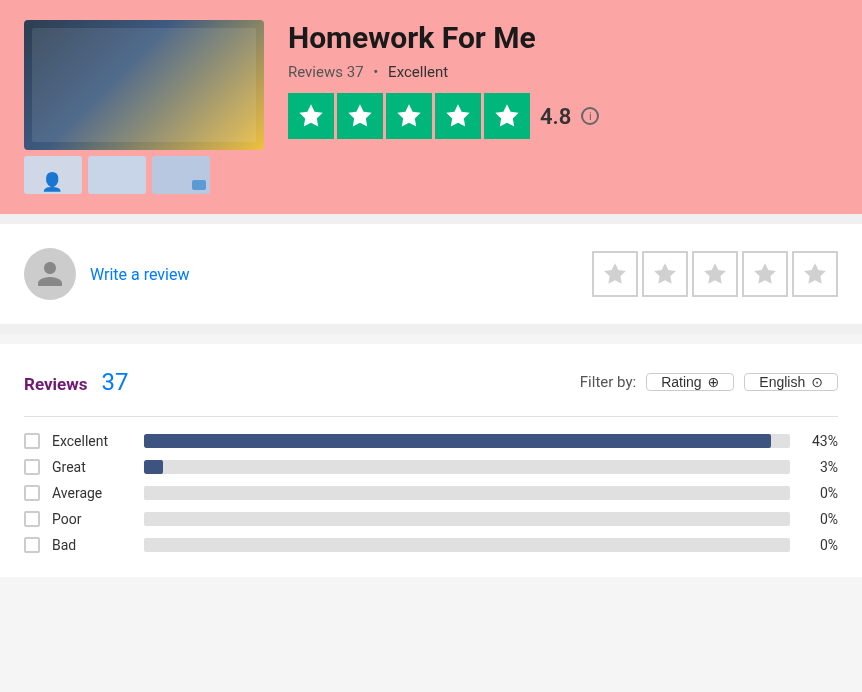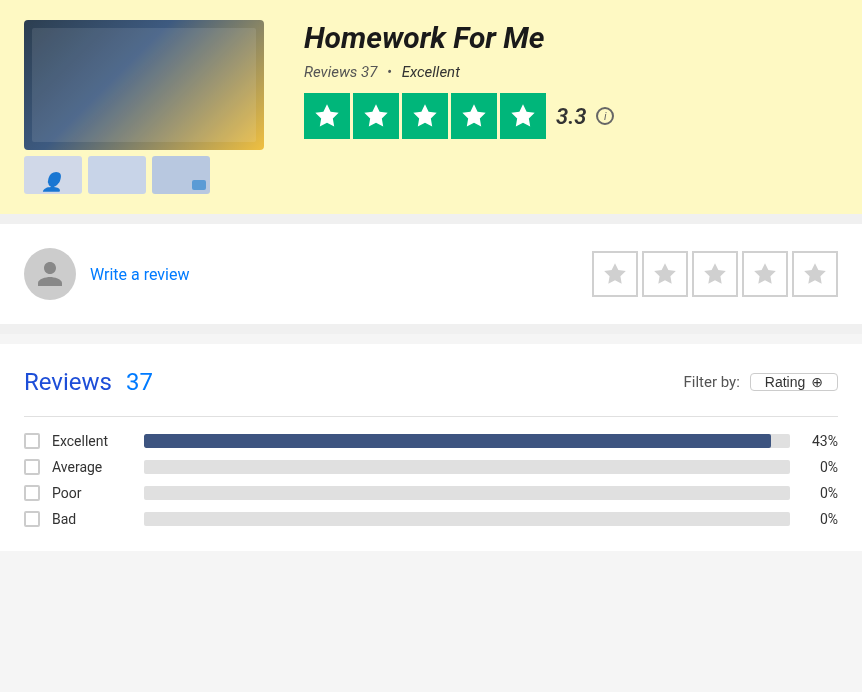--- a/index.html
+++ b/index.html
@@ -5,26 +5,25 @@
     * { box-sizing: border-box; margin: 0; padding: 0; }
     body {
       font-family: -apple-system, BlinkMacSystemFont, 'Segoe UI', Roboto, sans-serif;
       background: #f5f5f5;
       color: #333;
       width: 862px;
     }
 
     
     .header-section {
-      background: #fef9c3;
+      background: #fca5a5;
       padding: 20px 24px 20px 24px;
       display: flex;
-      gap: 40px;
+      gap: 24px;
       align-items: flex-start;
-      font-style: italic;
     }
 
     .screenshot-container {
       display: flex;
       flex-direction: column;
       gap: 6px;
       flex-shrink: 0;
     }
 
     .main-screenshot {
@@ -236,23 +235,23 @@
     }
 
     .reviews-header {
       display: flex;
       align-items: center;
       justify-content: space-between;
       margin-bottom: 20px;
     }
 
     .reviews-title {
-      font-size: 24px;
-      font-weight: 400;
-      color: #1d4ed8;
+      font-size: 17px;
+      font-weight: 700;
+      color: #701a75;
     }
 
     .reviews-count {
       color: #007bff;
       font-size: 24px;
       font-weight: 400;
       margin-left: 10px;
     }
 
     .filter-area {
@@ -394,21 +393,21 @@
           <svg viewBox="0 0 24 24">
               <path d="M12 2l3.09 6.26L22 9.27l-5 4.87 1.18 6.88L12 17.77l-6.18 3.25L7 14.14 2 9.27l6.91-1.01L12 2z"></path>
             </svg>
         </div>
         <div class="star-box">
           <svg viewBox="0 0 24 24">
               <path d="M12 2l3.09 6.26L22 9.27l-5 4.87 1.18 6.88L12 17.77l-6.18 3.25L7 14.14 2 9.27l6.91-1.01L12 2z"></path>
             </svg>
         </div>
       </div>
-      <span class="rating-number">3.3</span>
+      <span class="rating-number">4.8</span>
       <span class="info-icon">i</span>
     </div>
   </div>
 </div>
 
 <div class="section-divider"></div>
 
 <div class="write-review-section">
   <div class="reviewer-area">
     <div class="avatar-circle">
@@ -454,36 +453,48 @@
     <div>
       <span class="reviews-title">Reviews</span>
       <span class="reviews-count">37</span>
     </div>
     <div class="filter-area">
       <span class="filter-label">Filter by:</span>
       <button class="filter-btn">
         <span>Rating</span>
         <span class="plus-icon">⊕</span>
       </button>
+      <button class="filter-btn">
+        <span>English</span>
+        <span class="circle-arrow">⊙</span>
+      </button>
     </div>
   </div>
 
   <hr class="separator-line">
 
   <div class="rating-bars">
 
     <div class="rating-row">
       <div class="rating-checkbox"></div>
       <span class="rating-label">Excellent</span>
       <div class="bar-container">
         <div class="bar-fill" style="width: 97%;"></div>
       </div>
       <span class="rating-percent">43%</span>
     </div>
 
+    <div class="rating-row">
+      <div class="rating-checkbox"></div>
+      <span class="rating-label">Great</span>
+      <div class="bar-container">
+        <div class="bar-fill" style="width: 3%;"></div>
+      </div>
+      <span class="rating-percent">3%</span>
+    </div>
 
     <div class="rating-row">
       <div class="rating-checkbox"></div>
       <span class="rating-label">Average</span>
       <div class="bar-container">
         <div class="bar-fill empty"></div>
       </div>
       <span class="rating-percent">0%</span>
     </div>
 

